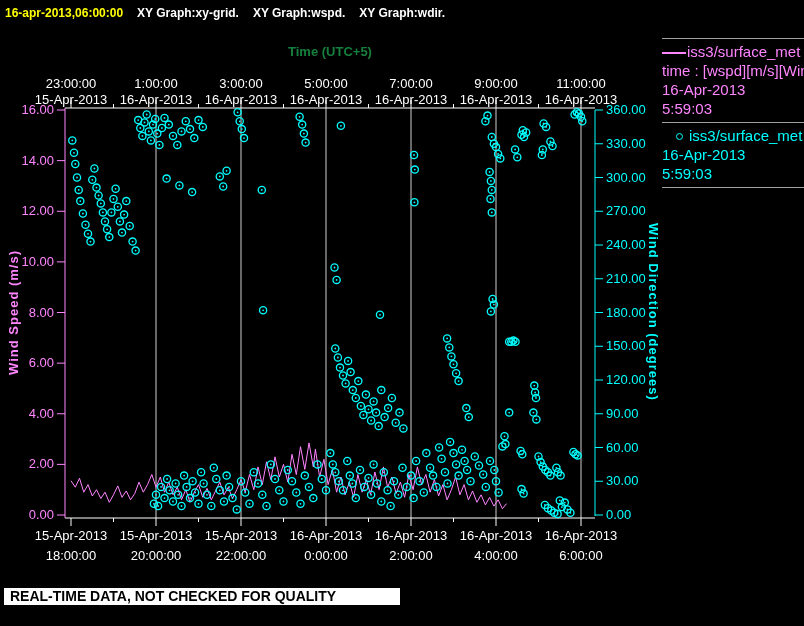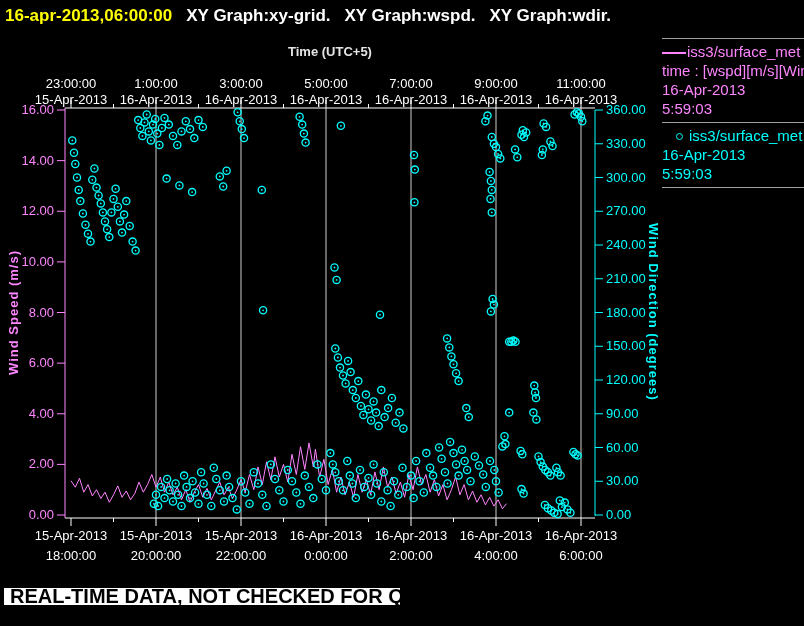--- a/index.html
+++ b/index.html
@@ -1,37 +1,37 @@
 <!DOCTYPE html>
 <html><head>
 <meta charset="utf-8">
 <style>
   html,body{margin:0;padding:0;background:#000;}
   #stage{position:relative;width:804px;height:626px;background:#000;overflow:hidden;
          font-family:"Liberation Sans",sans-serif;}
   #chart-svg{position:absolute;left:0;top:0;}
-  .titlebar{position:absolute;left:5px;top:6px;font-size:17px;font-weight:bold;white-space:nowrap;}
+  .titlebar{position:absolute;left:5px;top:6px;font-size:12px;font-weight:bold;white-space:nowrap;}
   .titlebar .ts{color:#ffff00;margin-right:14px;}
   .titlebar .g{color:#ffffff;margin-right:14px;}
-  .axis-title{position:absolute;color:#e5e5e5;font-size:13px;font-weight:bold;text-align:center;}
+  .axis-title{position:absolute;color:#15803d;font-size:13px;font-weight:bold;text-align:center;}
   #top-axis-title{left:230px;top:44px;width:200px;}
   #bottom-axis-title{left:230px;top:560px;width:200px;}
   .vtitle{position:absolute;top:108px;height:408px;display:flex;align-items:center;justify-content:center;}
   #left-axis-title{left:4px;width:18px;color:#ff85ff;}
   #left-axis-title span{writing-mode:vertical-rl;transform:rotate(180deg);font-size:13px;font-weight:bold;letter-spacing:1px;}
   #right-axis-title{left:644px;width:18px;color:#00ffff;}
   #right-axis-title span{writing-mode:vertical-rl;font-size:13px;font-weight:bold;letter-spacing:1px;}
   .legend{position:absolute;left:660px;top:38px;width:144px;color:#ff85ff;font-size:15px;}
   .legend .sep{height:0;border-top:1px solid #a0a0a0;margin:0 0 0 2px;}
   .legend .entry{padding:3px 0 4px 2px;line-height:19px;white-space:nowrap;overflow:hidden;}
   .legend .entry.cyan{color:#00ffff;}
   .lm-line{display:inline-block;width:24px;height:0;border-top:2px solid #ff85ff;vertical-align:middle;margin-right:1px;}
   .lm-circle{display:inline-block;width:5px;height:5px;border:1.5px solid #00ffff;border-radius:50%;margin:0 6px 2px 14px;vertical-align:middle;}
   .banner{position:absolute;left:4px;top:588px;width:390px;height:17px;background:#ffffff;color:#000;
-          font-size:20px;font-weight:bold;line-height:17px;padding-left:6px;white-space:nowrap;}
+          font-size:14px;font-weight:bold;line-height:17px;padding-left:6px;white-space:nowrap;}
 </style>
 </head>
 <body>
 
 <div id="stage">
 
   <svg id="chart-svg" width="804" height="626">
       <line x1="156" x2="156" y1="108" y2="518" stroke="#d0d0d0" stroke-width="1"></line>
       <line x1="241" x2="241" y1="108" y2="518" stroke="#d0d0d0" stroke-width="1"></line>
       <line x1="326" x2="326" y1="108" y2="518" stroke="#d0d0d0" stroke-width="1"></line>

